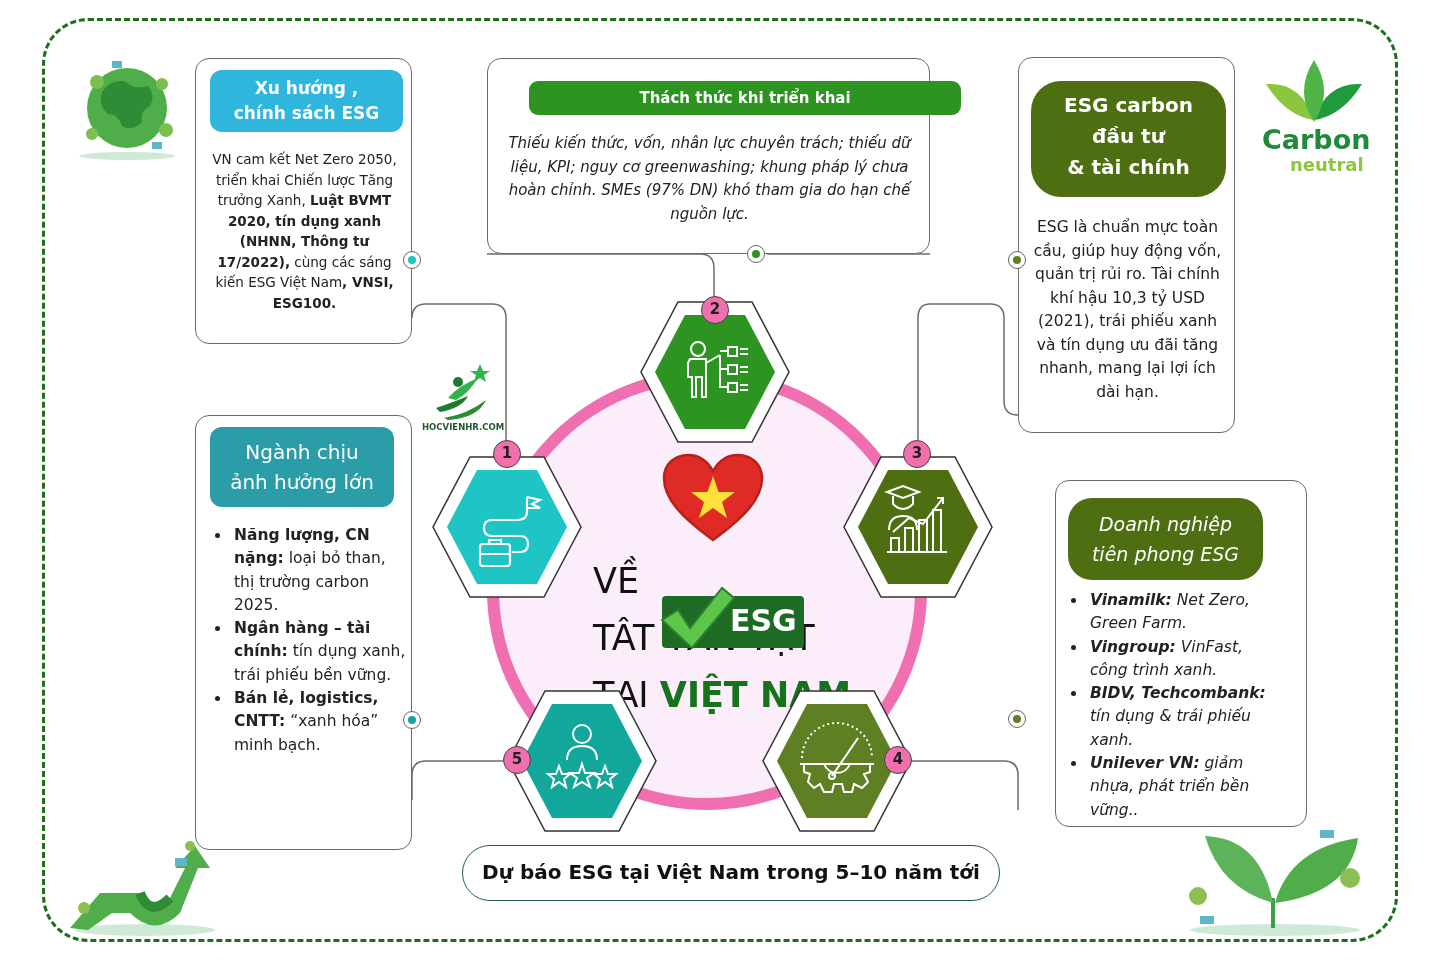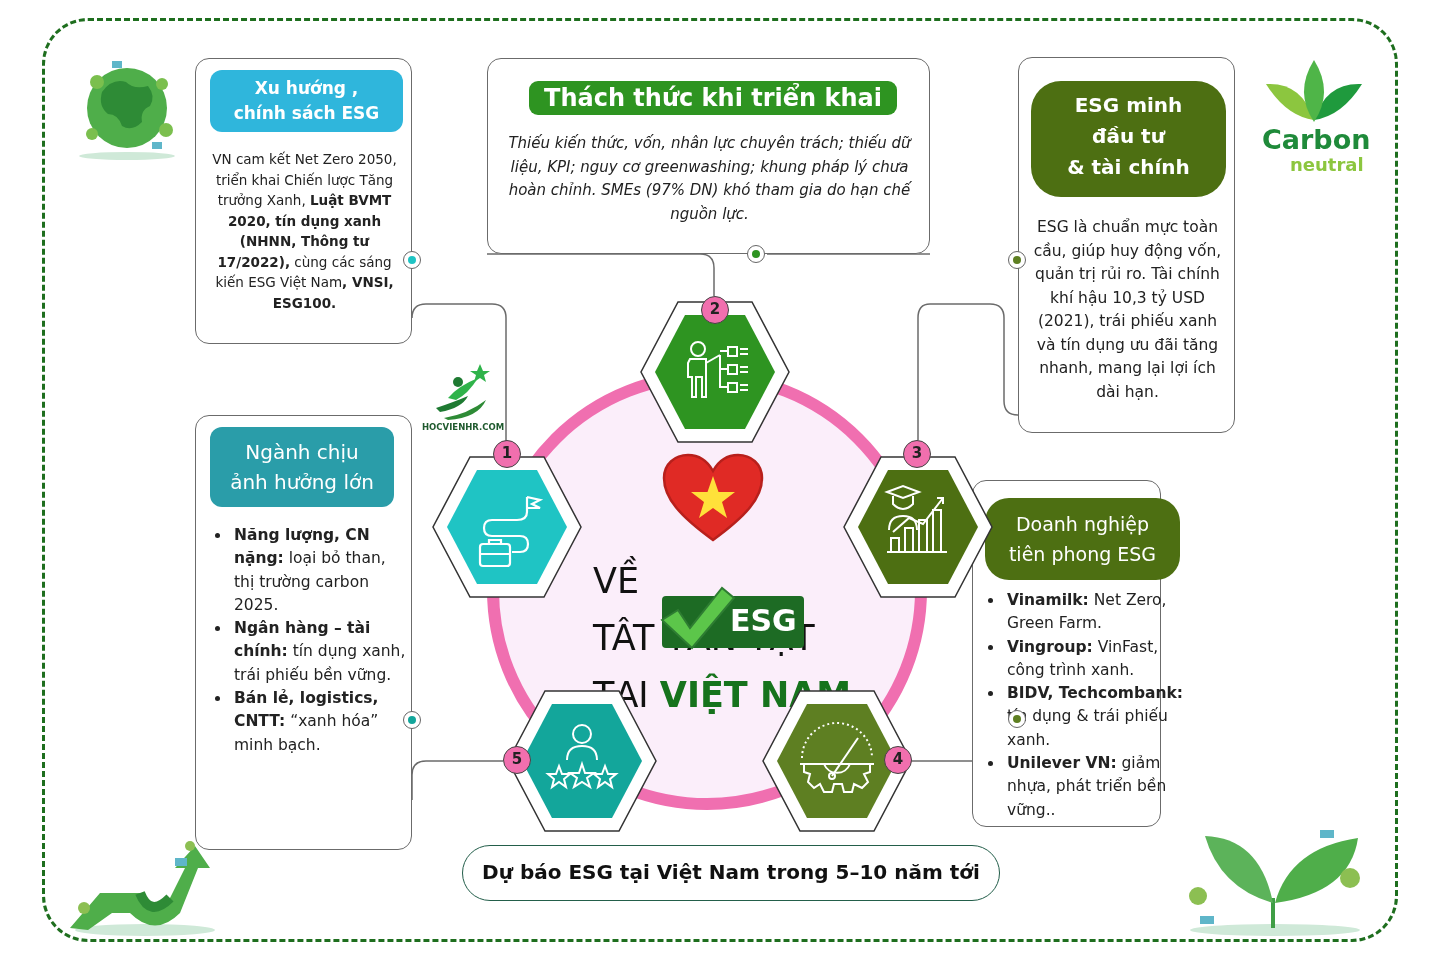--- a/index.html
+++ b/index.html
@@ -13,35 +13,35 @@
   .card .hdr { position: absolute; color: #fff; text-align: center; font-weight: bold; }
   .card .body { position: absolute; font-size: 15px; line-height: 23px; color: #222; }
   .card .body b { font-weight: bold; }
 
   .c-xu { left: 195px; top: 58px; width: 217px; height: 286px; }
   .c-xu .hdr { left: 14px; top: 11px; width: 193px; height: 62px; background: #2fb6dc; border-radius: 12px;
     font-size: 17px; line-height: 25px; padding-top: 6px; }
   .c-xu .body { left: 10px; top: 90px; width: 197px; text-align: center; font-size: 13.5px; line-height: 20.5px; }
 
   .c-thach { left: 487px; top: 58px; width: 443px; height: 196px; }
-  .c-thach .hdr { left: 41px; top: 22px; width: 368px; height: 34px; background: #2e9421; border-radius: 9px;
-    font-size: 24px; line-height: 34px; }
+  .c-thach .hdr { left: 41px; top: 22px; width: 432px; height: 34px; background: #2e9421; border-radius: 9px;
+    font-size: 15px; line-height: 34px; }
   .c-thach .body { left: 14px; top: 73px; width: 415px; text-align: center; font-size: 15px; line-height: 23.5px; font-style: italic; }
 
   .c-esgdt { left: 1018px; top: 57px; width: 217px; height: 376px; }
   .c-esgdt .hdr { left: 12px; top: 23px; width: 195px; height: 116px; background: #4d6f12; border-radius: 30px;
     font-size: 20px; line-height: 31px; padding-top: 9px; }
   .c-esgdt .body { left: 8px; top: 158px; width: 201px; text-align: center; font-size: 15.5px; line-height: 23.5px; }
 
   .c-nganh { left: 195px; top: 415px; width: 217px; height: 435px; }
   .c-nganh .hdr { left: 14px; top: 11px; width: 184px; height: 80px; background: #2a9da9; border-radius: 12px;
     font-size: 20px; line-height: 30px; padding-top: 10px; font-weight: normal; }
   .c-nganh .body { left: 10px; top: 108px; width: 202px; font-size: 15.5px; line-height: 23.3px; }
 
-  .c-dn { left: 972px; top: 480px; width: 189px; height: 347px; }
+  .c-dn { left: 1055px; top: 480px; width: 252px; height: 347px; font-style: italic; }
   .c-dn .hdr { left: 12px; top: 17px; width: 195px; height: 82px; background: #4d6f12; border-radius: 24px;
     font-size: 19px; line-height: 30px; padding-top: 11px; font-weight: normal; }
   .c-dn .body { left: 6px; top: 108px; width: 210px; font-size: 15.5px; line-height: 23.3px; }
 
   ul.bul { list-style: none; }
   ul.bul li { position: relative; padding-left: 28px; }
   ul.bul li::before { content: ""; position: absolute; left: 9px; top: 9px; width: 5px; height: 5px; border-radius: 50%; background: #222; }
 
   .dot { position: absolute; width: 18px; height: 18px; border-radius: 50%; border: 1.5px solid #666; background: #fff; }
   .dot::after { content: ""; position: absolute; left: 3.5px; top: 3.5px; width: 8px; height: 8px; border-radius: 50%; background: var(--c); }
@@ -141,21 +141,21 @@
 <div class="dot" style="left:403px;top:251px;--c:#1fc4c4"></div>
 
 <div class="card c-thach">
   <div class="hdr">Thách thức khi triển khai</div>
   <div class="body">Thiếu kiến thức, vốn, nhân lực chuyên trách; thiếu dữ liệu, KPI; nguy cơ greenwashing; khung pháp lý chưa hoàn chỉnh. SMEs (97% DN) khó tham gia do hạn chế nguồn lực.</div>
 </div>
 <div class="dot" style="left:747px;top:245px;--c:#2e9421"></div>
 
 <div class="card c-esgdt">
   <div class="hdr">
-    <div>ESG minh</div>
+    <div>ESG carbon</div>
     <div>đầu tư</div>
     <div>&amp; tài chính</div>
   </div>
   <div class="body">ESG là chuẩn mực toàn cầu, giúp huy động vốn, quản trị rủi ro. Tài chính khí hậu 10,3 tỷ USD (2021), trái phiếu xanh và tín dụng ưu đãi tăng nhanh, mang lại lợi ích dài hạn.</div>
 </div>
 <div class="dot" style="left:1008px;top:251px;--c:#5e7f22"></div>
 
 <div class="card c-nganh">
   <div class="hdr">
     <div>Ngành chịu</div>

